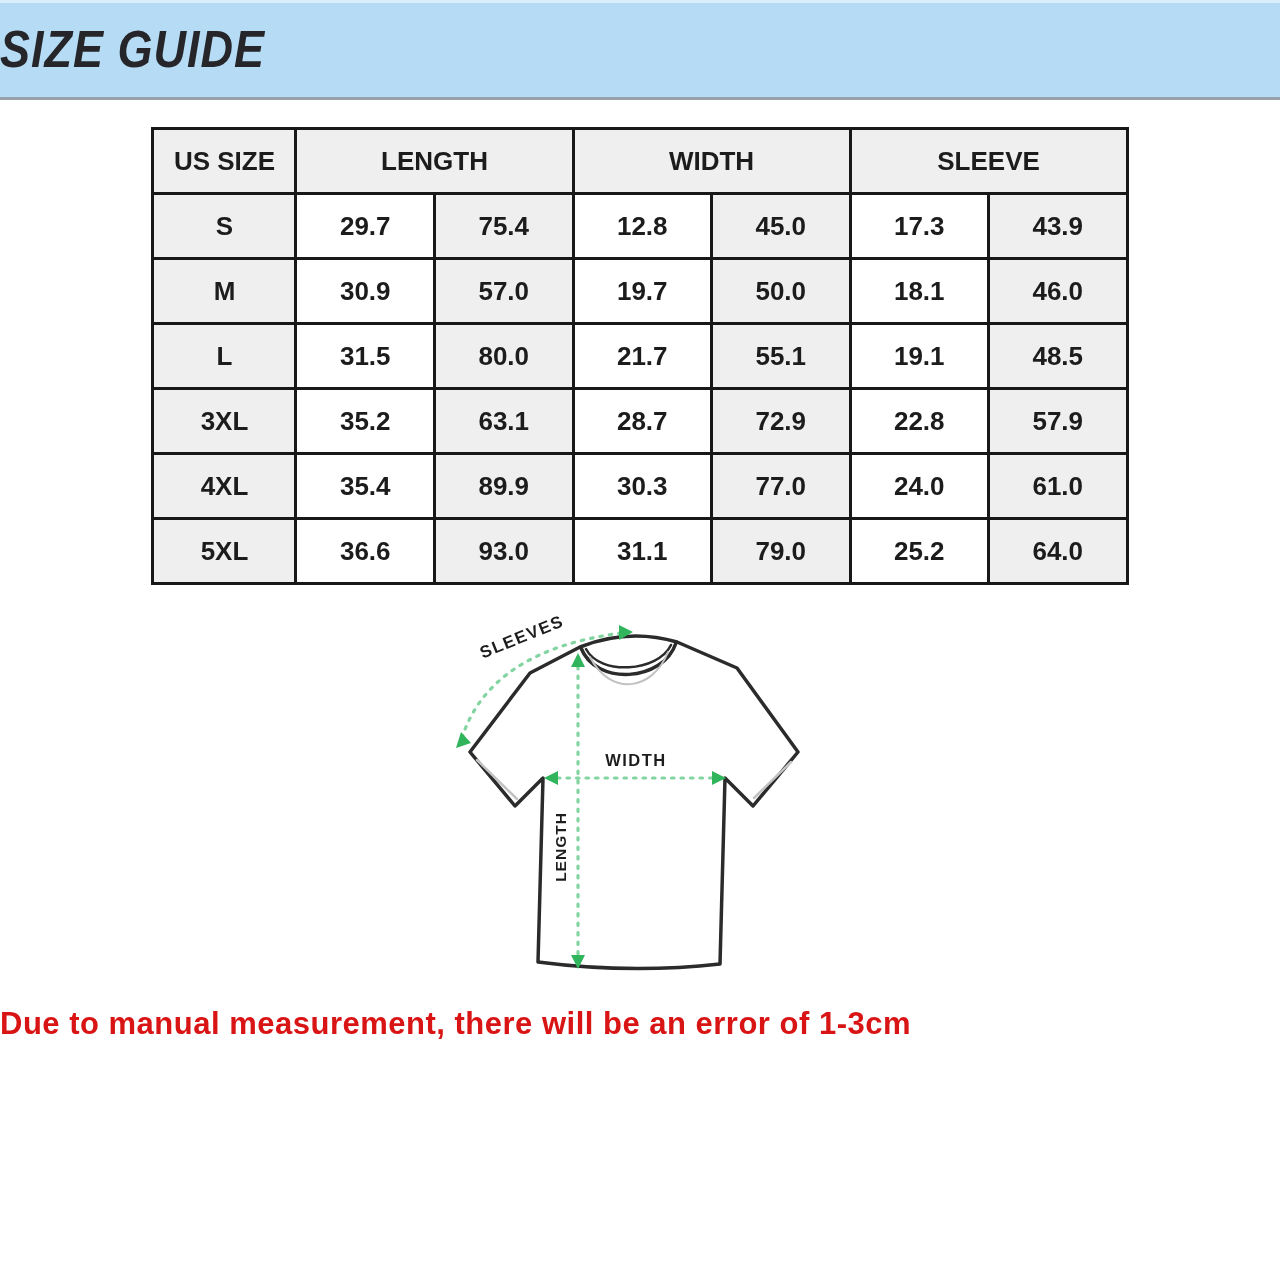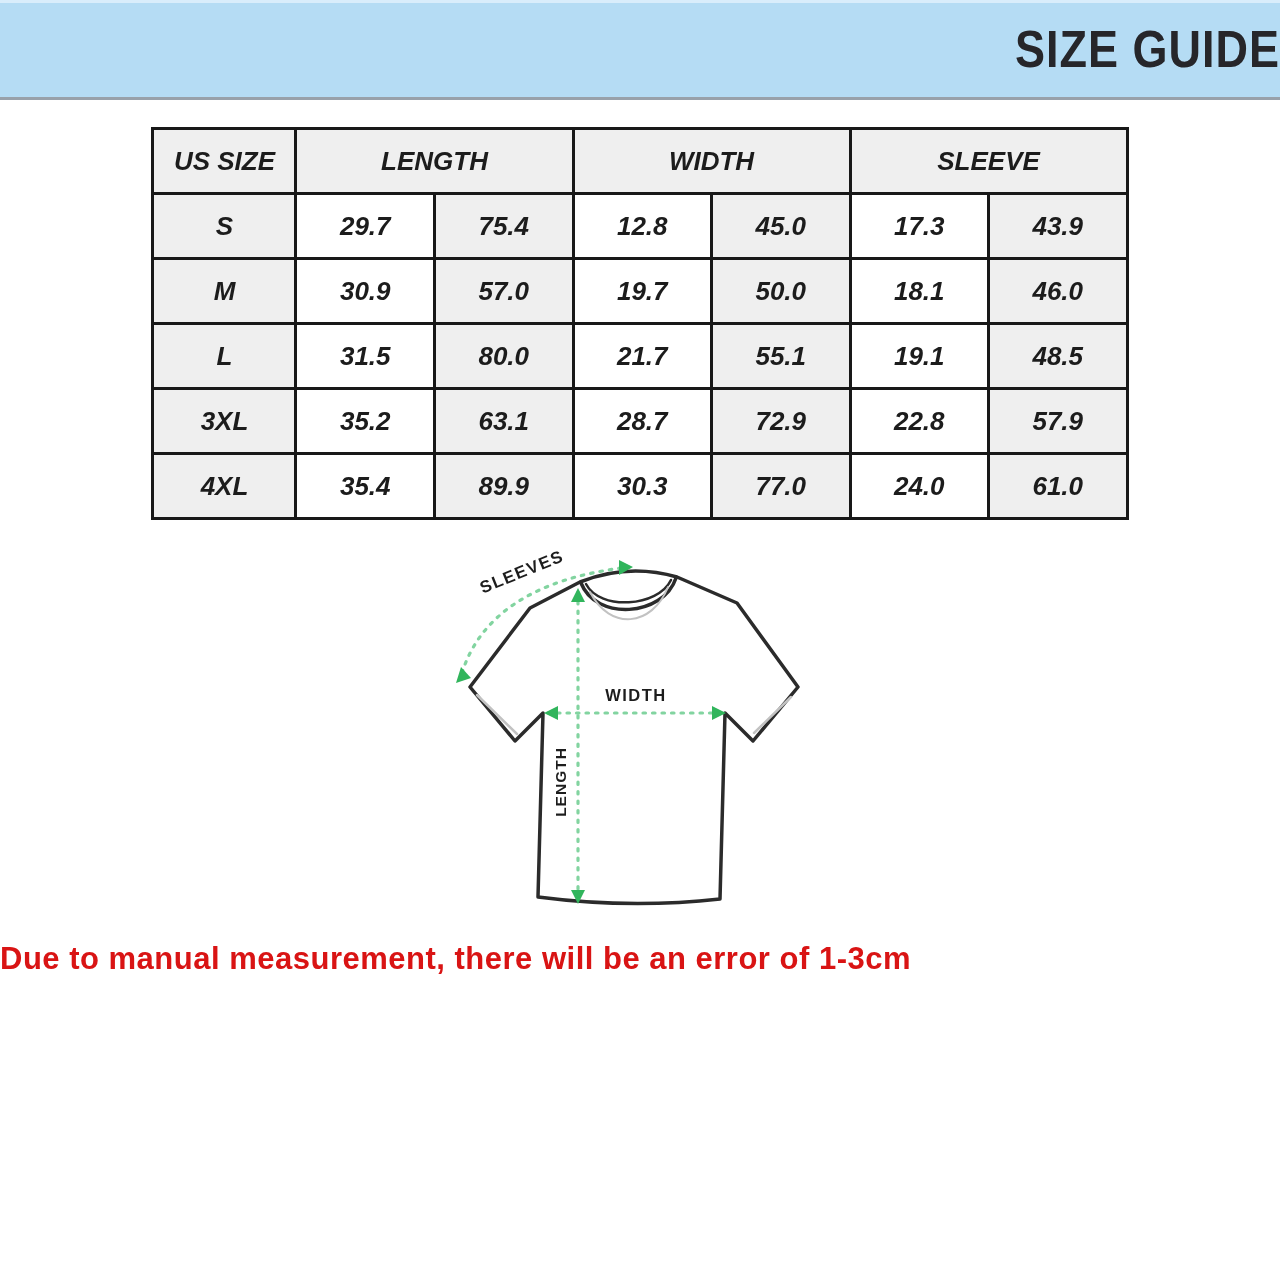--- a/index.html
+++ b/index.html
@@ -3,28 +3,28 @@
 <meta charset="utf-8">
 <style>
   html,body{margin:0;padding:0;}
   body{
     width:1280px;height:1280px;background:#ffffff;
     font-family:"Liberation Sans",sans-serif;overflow:hidden;
   }
   .banner{
     height:94px;background:#b5dcf4;
     border-top:3px solid #d9edfb;border-bottom:3px solid #98a1aa;
-    display:flex;align-items:center;justify-content:flex-end;
+    display:flex;align-items:center;justify-content:flex-start;font-style:italic;
   }
   .banner h1{
     margin:0;font-size:45px;font-weight:bold;color:#26262a;
     letter-spacing:1px;transform:scaleY(1.14);
   }
   table.size-table{
-    width:974px;margin:27px auto 15px;border-collapse:collapse;table-layout:fixed;font-style:italic;
+    width:974px;margin:27px auto 15px;border-collapse:collapse;table-layout:fixed;
   }
   .size-table col.c0{width:143px;}
   .size-table col.cn{width:138.5px;}
   .size-table th,.size-table td{
     border:3px solid #181818;height:62px;padding:0;
     text-align:center;vertical-align:middle;
     font-size:26px;font-weight:bold;color:#1c1c1c;background:#ffffff;
   }
   .size-table .g{background:#efefef;}
   .shirt-wrap{width:440px;margin:25px auto 0;}
@@ -97,20 +97,29 @@
     </tr>
     <tr>
       <td class="g">4XL</td>
       <td>35.4</td>
       <td class="g">89.9</td>
       <td>30.3</td>
       <td class="g">77.0</td>
       <td>24.0</td>
       <td class="g">61.0</td>
     </tr>
+    <tr>
+      <td class="g">5XL</td>
+      <td>36.6</td>
+      <td class="g">93.0</td>
+      <td>31.1</td>
+      <td class="g">79.0</td>
+      <td>25.2</td>
+      <td class="g">64.0</td>
+    </tr>
   </tbody>
 </table>
 
 <div class="shirt-wrap">
   <svg class="shirt" width="440" height="380" viewBox="0 0 440 380">
 
     <g fill="#ffffff" stroke="#2b2b2b" stroke-width="3.5" stroke-linejoin="round">
       <path d="M 160,37 L 110,63 L 50,142 L 95,196 L 123,168 L 118,352 Q 210,364 300,354 L 305,168 L 333,196 L 378,142 L 317,58 L 257,32 Q 208,18 160,37 Z"></path>
     </g>
 

